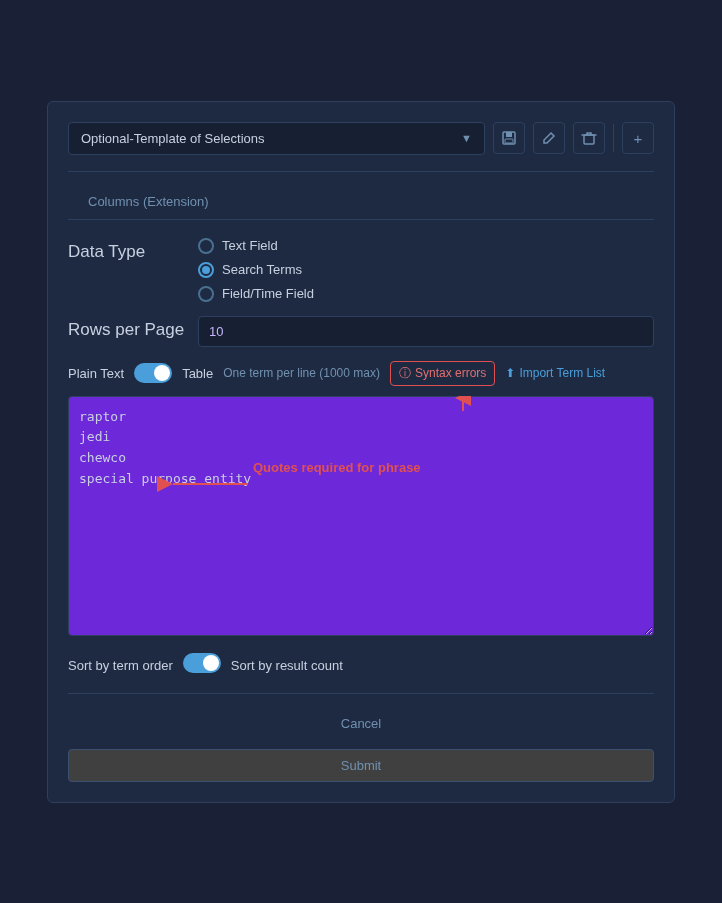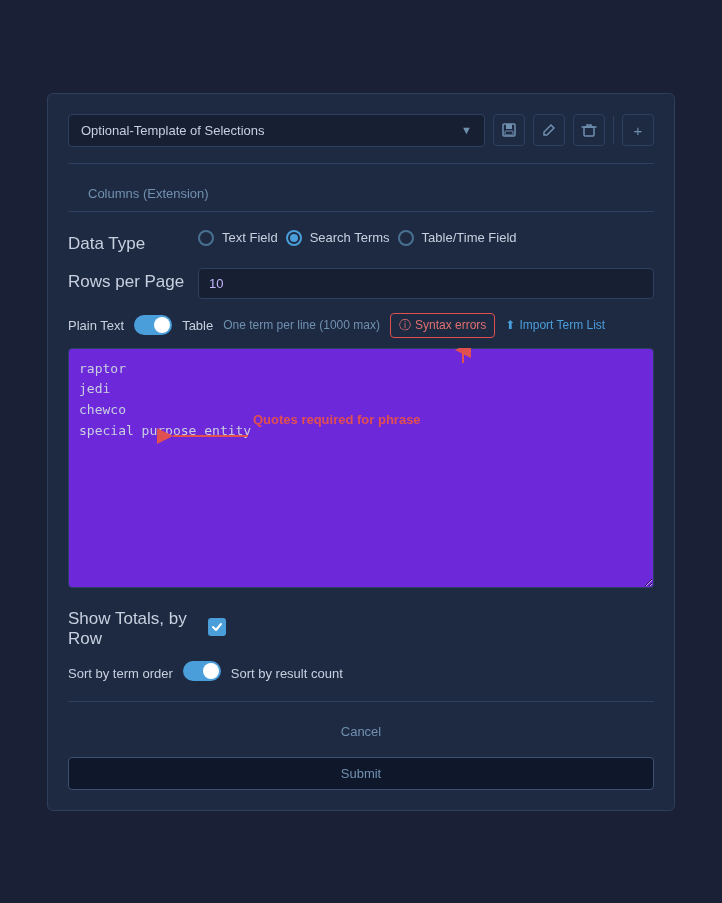--- a/index.html
+++ b/index.html
@@ -89,21 +89,21 @@
     .form-label {
       width: 130px;
       padding-top: 4px;
       color: #c8d0e0;
       font-size: 17px;
       flex-shrink: 0;
     }
     .form-controls {
       flex: 1;
       display: flex;
-      flex-direction: row;
+      flex-direction: column;
       gap: 8px;
     }
     .radio-option {
       display: flex;
       align-items: center;
       gap: 8px;
       cursor: pointer;
     }
     .radio-circle {
       width: 16px;
@@ -250,21 +250,21 @@
     }
     .btn-cancel {
       background: transparent;
       border: none;
       color: #7090b0;
       padding: 8px 18px;
       cursor: pointer;
       font-size: 13px;
     }
     .btn-submit {
-      background: #0f172a;
+      background: #404040;
       border: 1px solid #3e5070;
       border-radius: 4px;
       color: #7090b0;
       padding: 8px 22px;
       cursor: pointer;
       font-size: 13px;
     }
     .separator {
       border: none;
       border-top: 1px solid #2e4060;
@@ -317,21 +317,21 @@
       <div class="radio-option">
         <div class="radio-circle"></div>
         <span class="radio-label">Text Field</span>
       </div>
       <div class="radio-option">
         <div class="radio-circle selected"></div>
         <span class="radio-label">Search Terms</span>
       </div>
       <div class="radio-option">
         <div class="radio-circle"></div>
-        <span class="radio-label">Table/Time Field</span>
+        <span class="radio-label">Field/Time Field</span>
       </div>
     </div>
   </div>
 
   <div class="form-row">
     <div class="form-label">Rows per Page</div>
     <div class="form-controls">
       <input class="text-input" type="text" value="10" style="">
     </div>
   </div>
@@ -371,28 +371,20 @@
       </defs>
 
       <line x1="395" y1="15" x2="395" y2="2" stroke="#e05050" stroke-width="2" marker-end="url(#arrowhead-up)"></line>
 
       <line x1="180" y1="88" x2="105" y2="88" stroke="#e05050" stroke-width="2" marker-end="url(#arrowhead-left)"></line>
     </svg>
     
     <div style="position:absolute;top:64px;left:185px;color:#e05050;font-size:13px;font-weight:bold;pointer-events:none;">Quotes required for phrase</div>
   </div>
 
-  <div class="show-totals-row">
-    <span class="form-label">Show Totals, by Row</span>
-    <div class="checkbox-box">
-      <svg viewBox="0 0 12 12" fill="none">
-        <path d="M2 6L5 9L10 3" stroke="white" stroke-width="2" stroke-linecap="round" stroke-linejoin="round"></path>
-      </svg>
-    </div>
-  </div>
 
   <div class="sort-row">
     <span class="toggle-label">Sort by term order</span>
     <div class="toggle">
       <div class="knob"></div>
     </div>
     <span class="toggle-label">Sort by result count</span>
   </div>
 
   <hr class="separator">

